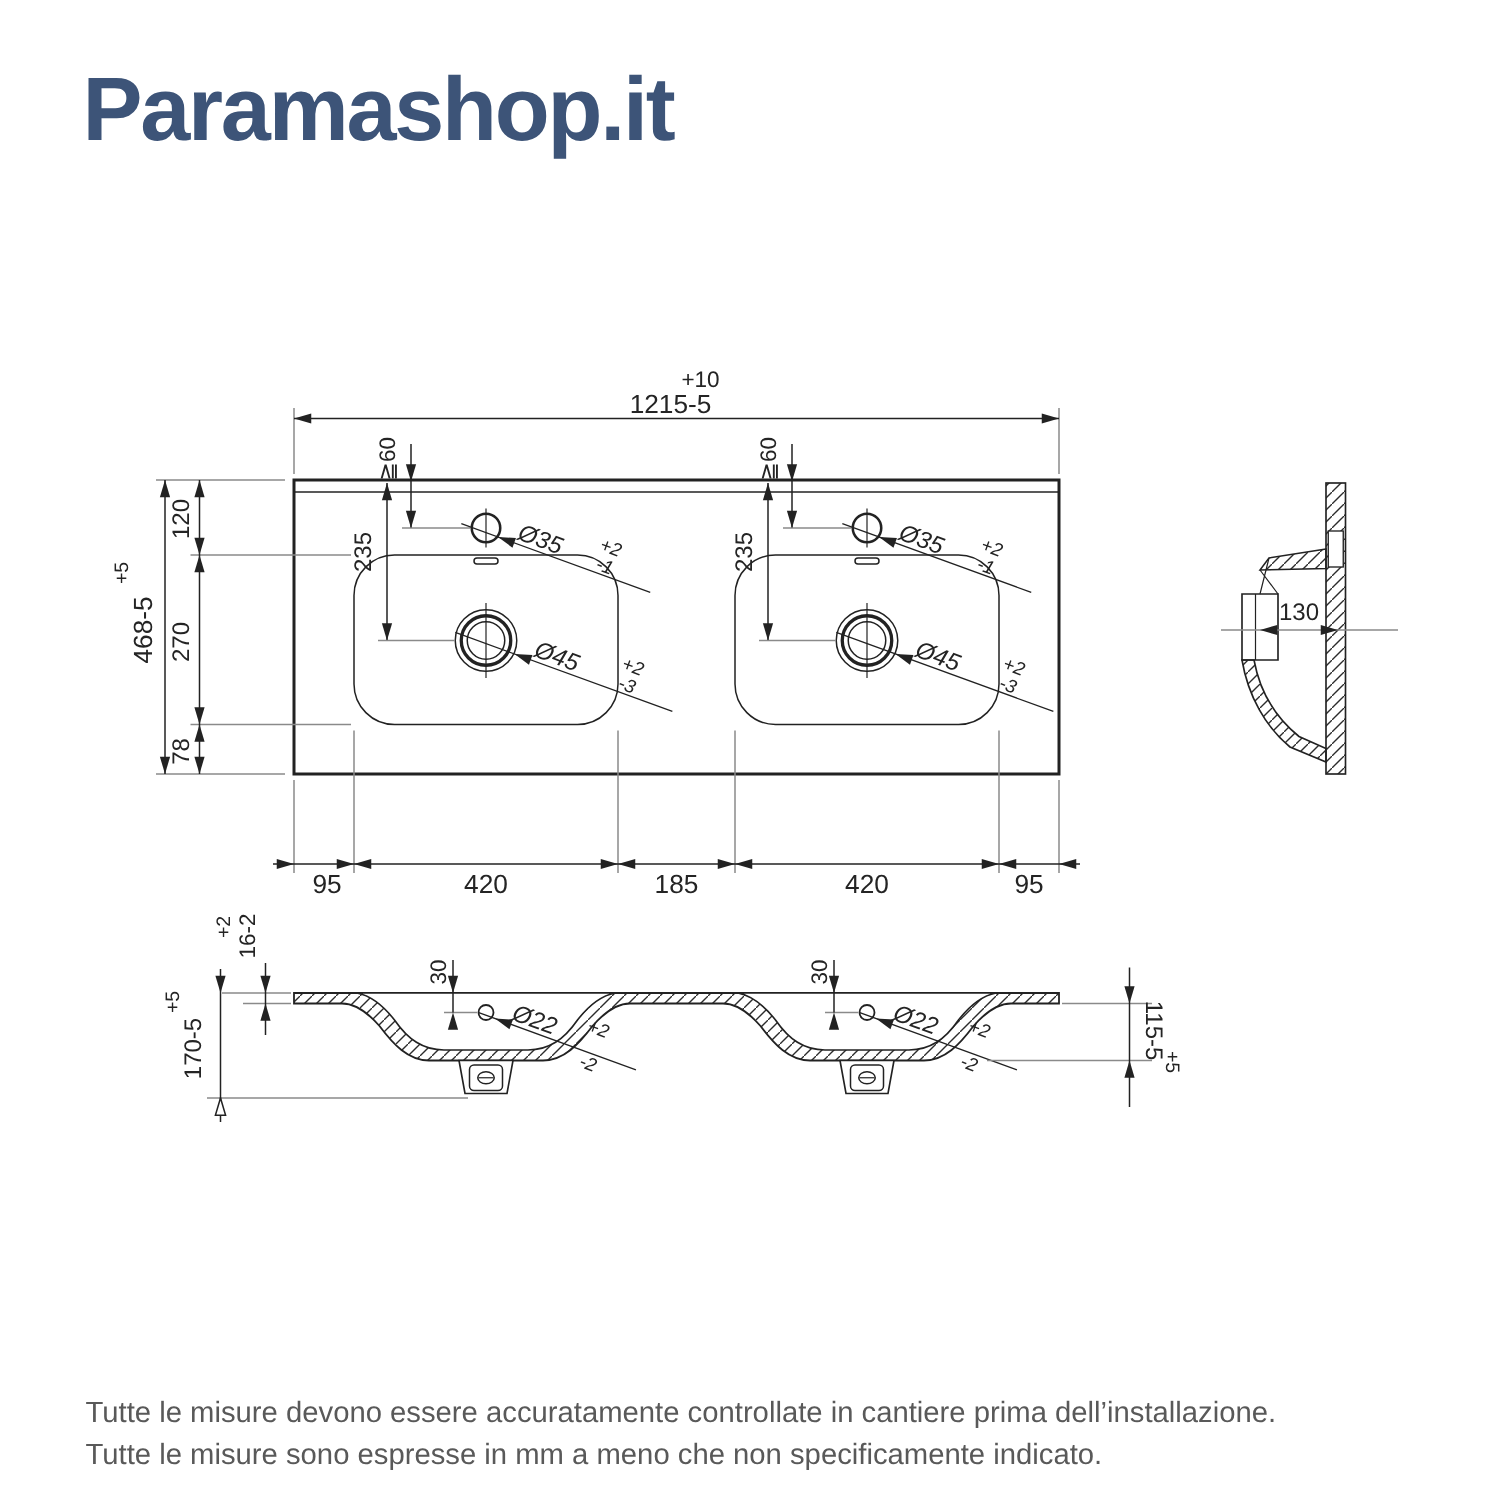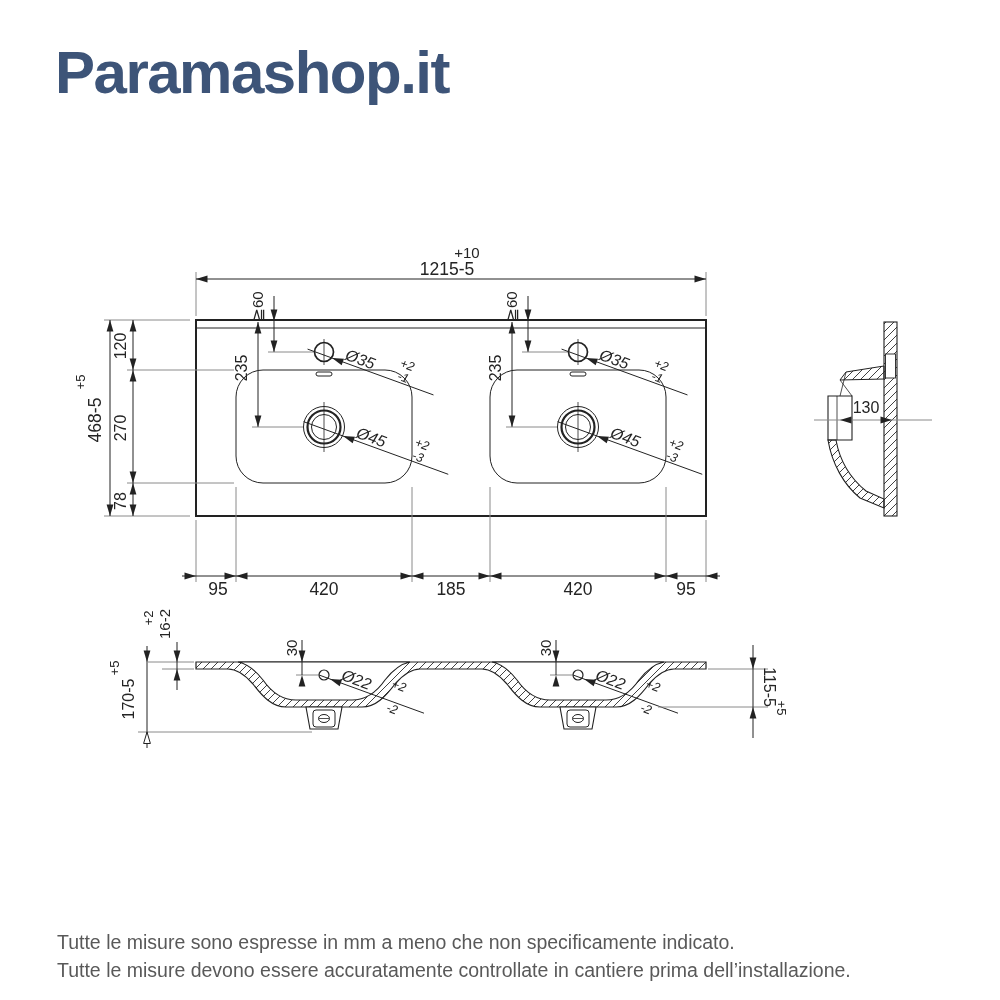--- a/index.html
+++ b/index.html
@@ -299,17 +299,17 @@
         <line x1="753" y1="645" x2="753" y2="738" class="thin"></line>
         <path class="arr" transform="translate(753,669) rotate(90)" d="M0,0 L-11.5,-3.4 L-11.5,3.4 Z"></path>
         <path class="arr" transform="translate(753,707) rotate(-90)" d="M0,0 L-11.5,-3.4 L-11.5,3.4 Z"></path>
         <text class="dim" transform="translate(764,687) rotate(90)" text-anchor="middle">115-5</text>
         <text class="dim s13" transform="translate(777,708) rotate(90)" text-anchor="middle">+5</text>
       </g>
     </g>
   </svg>
 
   <div class="notes">
+    <div>Tutte le misure devono essere accuratamente controllate in cantiere prima dell’installazione.</div>
     <div>Tutte le misure sono espresse in mm a meno che non specificamente indicato.</div>
-    <div>Tutte le misure devono essere accuratamente controllate in cantiere prima dell’installazione.</div>
   </div>
 
 </div>
 
 </body></html>

